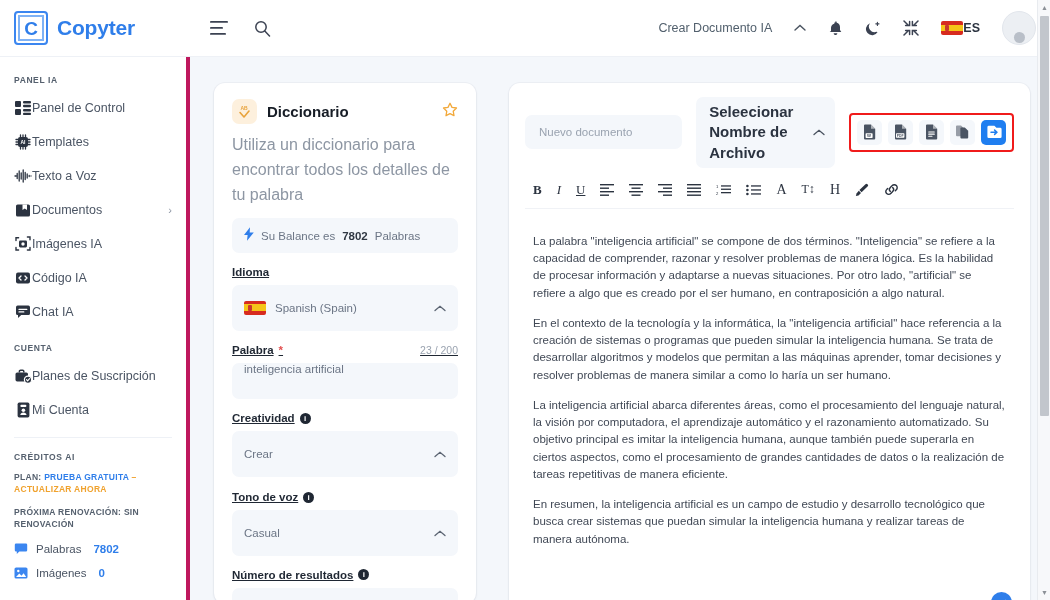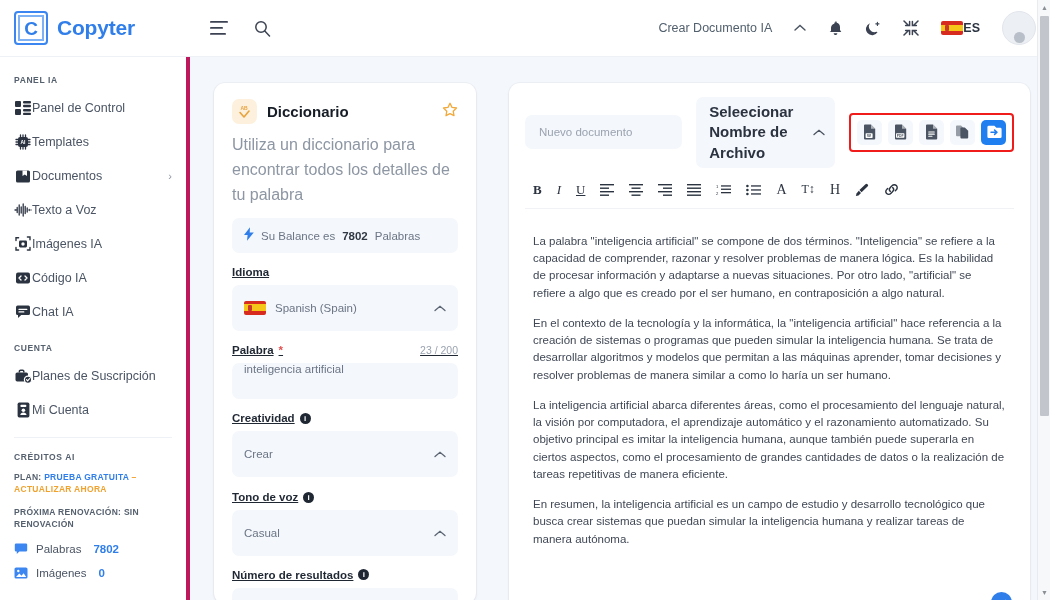--- a/index.html
+++ b/index.html
@@ -275,36 +275,36 @@
                 <path d="M5.5 1v2M8 1v2M10.5 1v2M5.5 13v2M8 13v2M10.5 13v2M1 5.5h2M1 8h2M1 10.5h2M13 5.5h2M13 8h2M13 10.5h2"></path>
               </g>
               <text x="8" y="10" font-size="5" fill="#fff" text-anchor="middle" font-family="sans-serif" font-weight="bold">AI</text>
             </svg>
         </span>
         <span class="si-label">Templates</span>
       </div>
 
       <div class="side-item">
         <span class="si-ico">
+          <svg width="18" height="14" viewBox="0 0 18 14" stroke="currentColor" stroke-width="1.3" stroke-linecap="round">
+              <path d="M1 7h1M3.2 4.5v5M5.2 2v10M7.2 4v6M9.2 1v12M11.2 3.5v7M13.2 5v4M15.2 6.5v1M17 7h0"></path>
+            </svg>
+        </span>
+        <span class="si-label">Texto a Voz</span>
+      </div>
+
+      <div class="side-item">
+        <span class="si-ico">
           <svg width="16" height="15" viewBox="0 0 16 15" fill="currentColor">
               <rect x="1" y="1.5" width="14" height="12" rx="1.6"></rect>
               <path d="M7.5 1.5h4.5v5.5L9.75 5.6 7.5 7V1.5z" fill="#fff"></path>
             </svg>
         </span>
         <span class="si-label">Documentos</span>
         <span class="si-chev">›</span>
-      </div>
-
-      <div class="side-item">
-        <span class="si-ico">
-          <svg width="18" height="14" viewBox="0 0 18 14" stroke="currentColor" stroke-width="1.3" stroke-linecap="round">
-              <path d="M1 7h1M3.2 4.5v5M5.2 2v10M7.2 4v6M9.2 1v12M11.2 3.5v7M13.2 5v4M15.2 6.5v1M17 7h0"></path>
-            </svg>
-        </span>
-        <span class="si-label">Texto a Voz</span>
       </div>
 
       <div class="side-item">
         <span class="si-ico">
           <svg width="16" height="16" viewBox="0 0 16 16">
               <g stroke="currentColor" stroke-width="1.4" fill="none" stroke-linecap="round">
                 <path d="M1 4.5V1.8h2.6M12.4 1h2.6v2.7M15 11.5V14h-2.6M3.6 14H1v-2.6"></path>
               </g>
               <rect x="4" y="4.6" width="8" height="6.8" rx="1.3" fill="currentColor"></rect>
               <circle cx="8" cy="8" r="1.7" fill="#fff"></circle>

